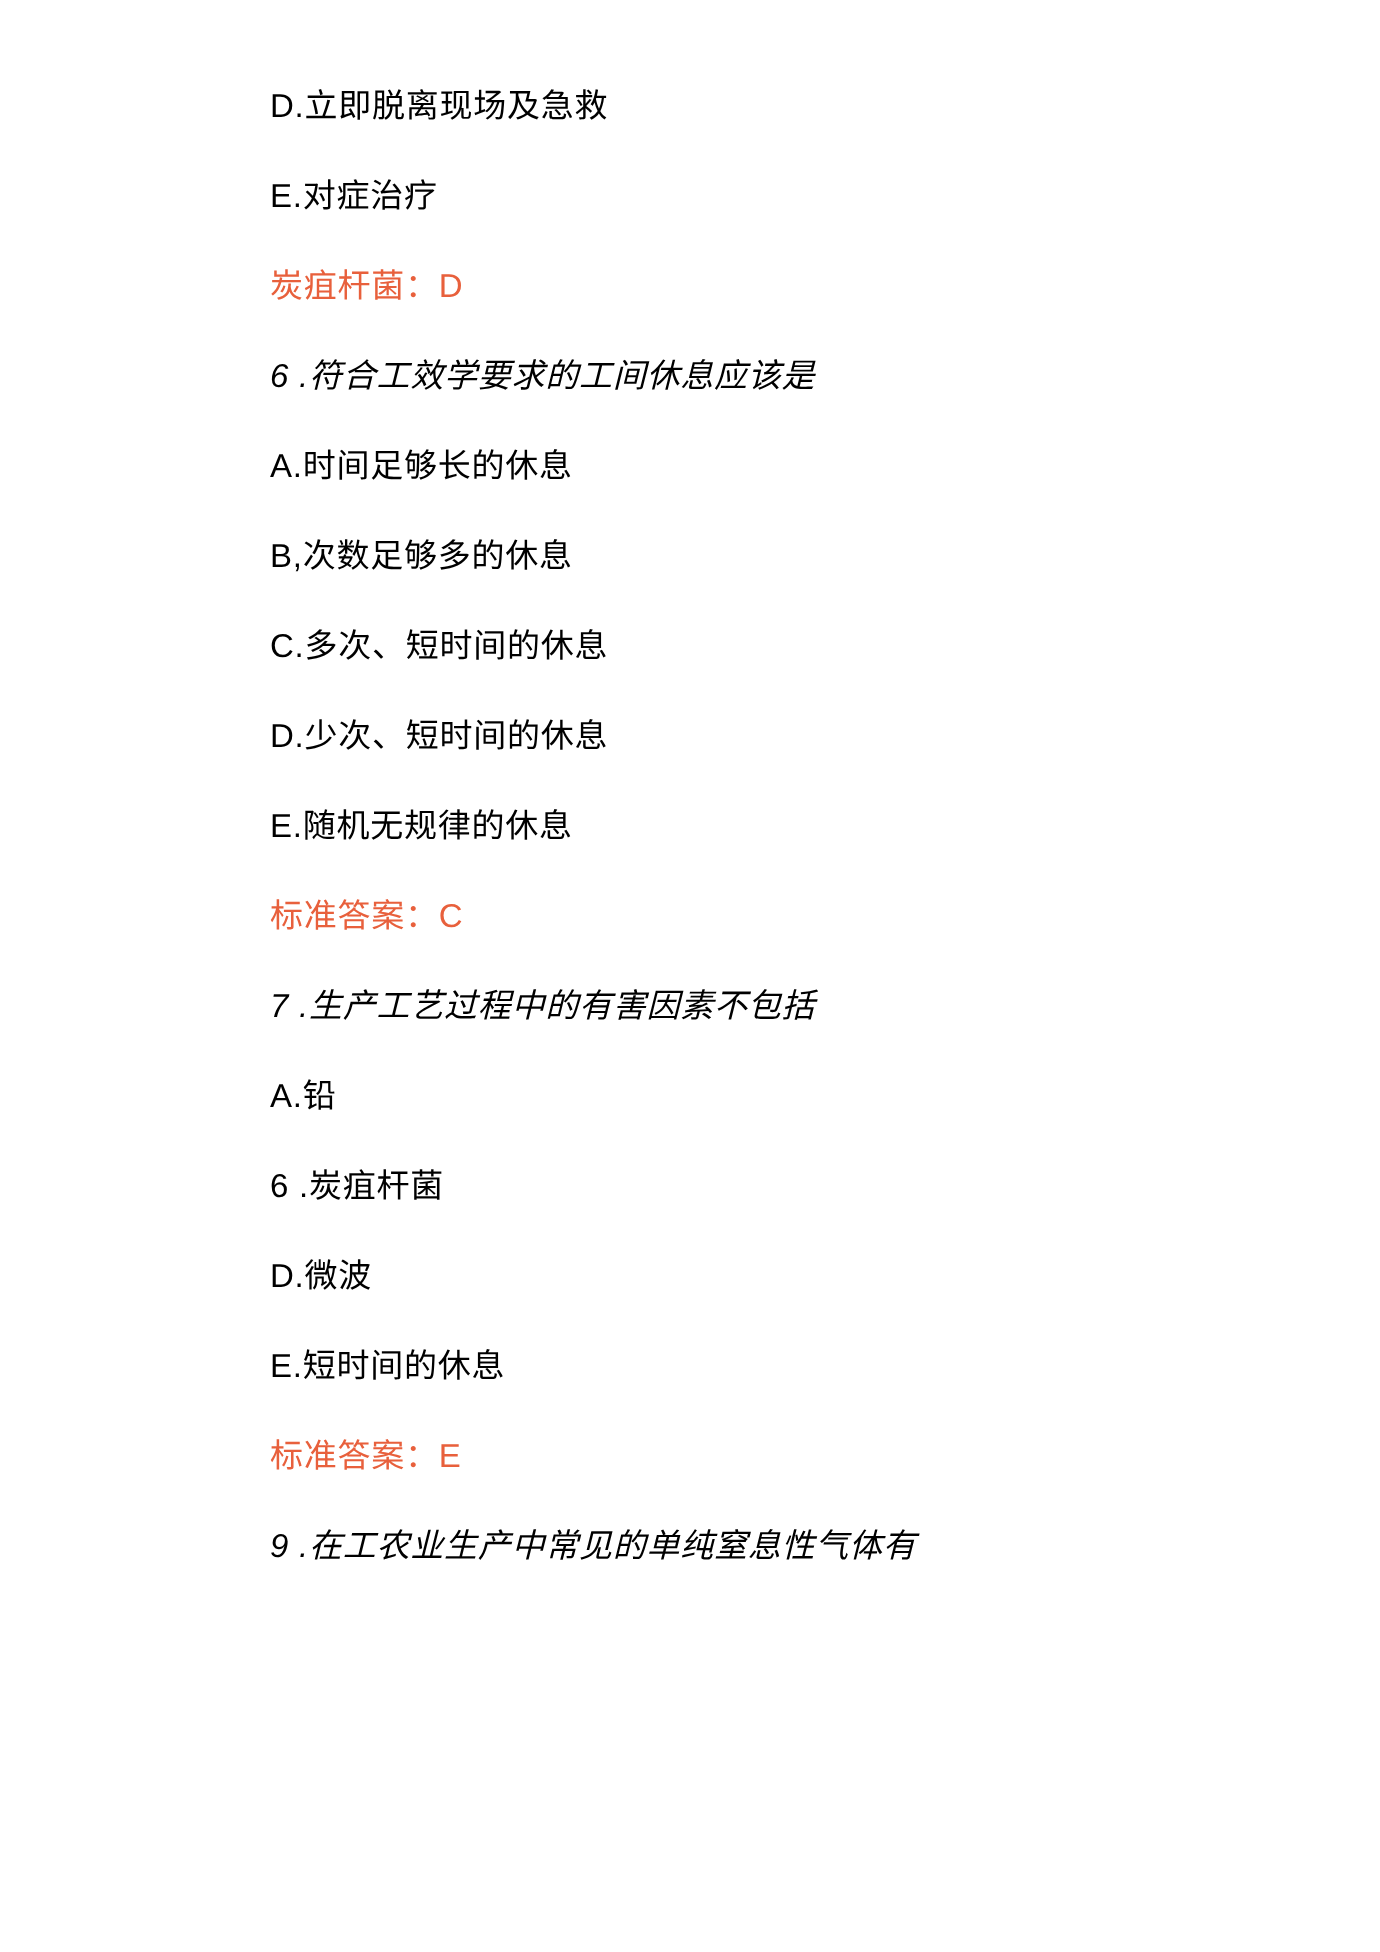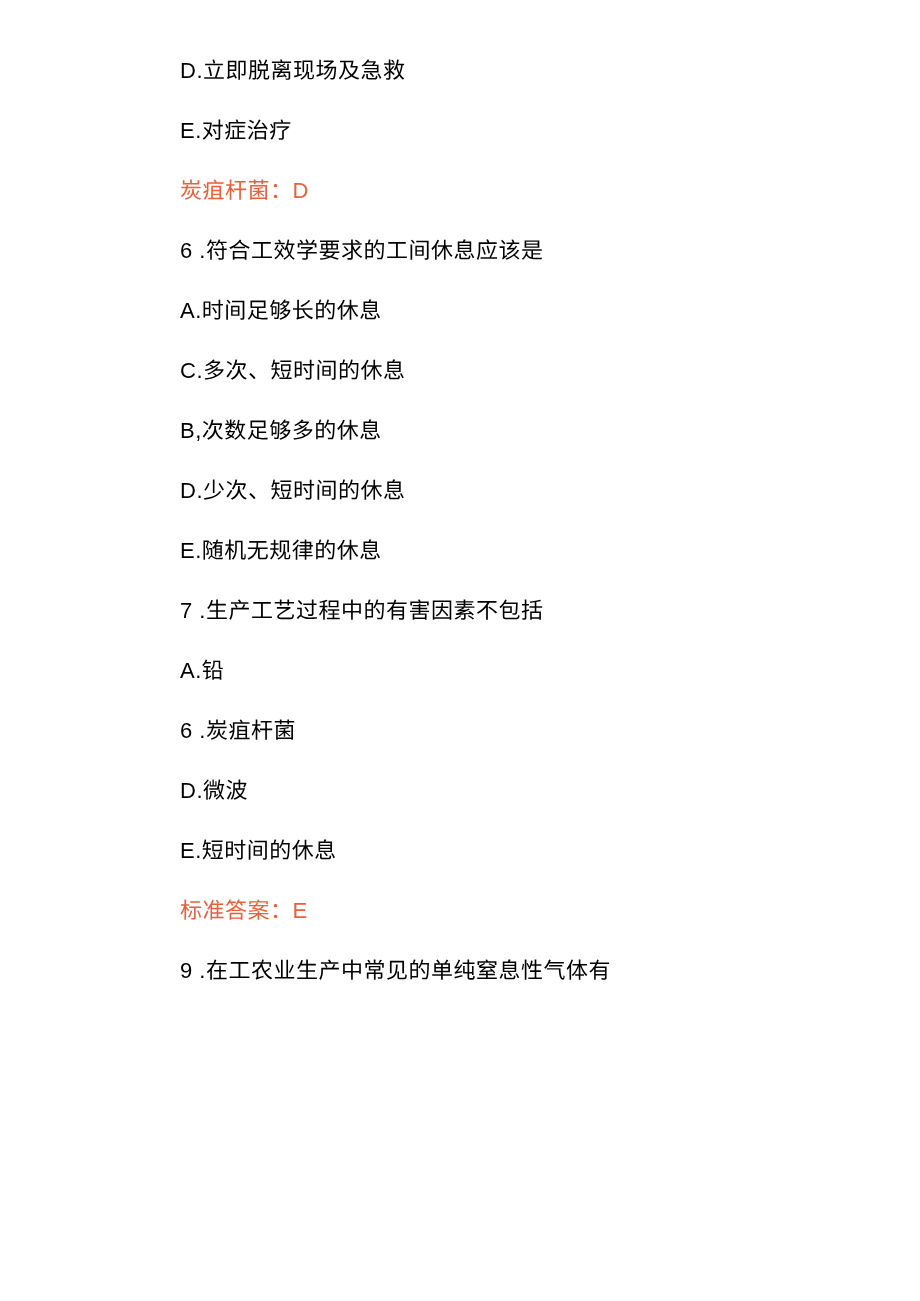--- a/index.html
+++ b/index.html
@@ -27,39 +27,41 @@
     margin: 0 0 38px 0;
     letter-spacing: 0.5px;
     white-space: pre-wrap;
     color: #000000;
   }
   .line.answer {
     color: #e8603c;
   }
   .line.question {
     color: #000000;
+    font-style: italic;
   }
   .line.option {
     color: #000000;
   }
 </style>
 </head>
 <body>
 
 <div class="page">
 
   <div class="line option">D.立即脱离现场及急救</div>
   <div class="line option">E.对症治疗</div>
   <div class="line answer">炭疽杆菌：D</div>
   <div class="line question">6 .符合工效学要求的工间休息应该是</div>
   <div class="line option">A.时间足够长的休息</div>
+  <div class="line option">B,次数足够多的休息</div>
   <div class="line option">C.多次、短时间的休息</div>
-  <div class="line option">B,次数足够多的休息</div>
   <div class="line option">D.少次、短时间的休息</div>
   <div class="line option">E.随机无规律的休息</div>
+  <div class="line answer">标准答案：C</div>
   <div class="line question">7 .生产工艺过程中的有害因素不包括</div>
   <div class="line option">A.铅</div>
   <div class="line option">6 .炭疽杆菌</div>
   <div class="line option">D.微波</div>
   <div class="line option">E.短时间的休息</div>
   <div class="line answer">标准答案：E</div>
   <div class="line question">9 .在工农业生产中常见的单纯窒息性气体有</div>
 
 </div>
 

